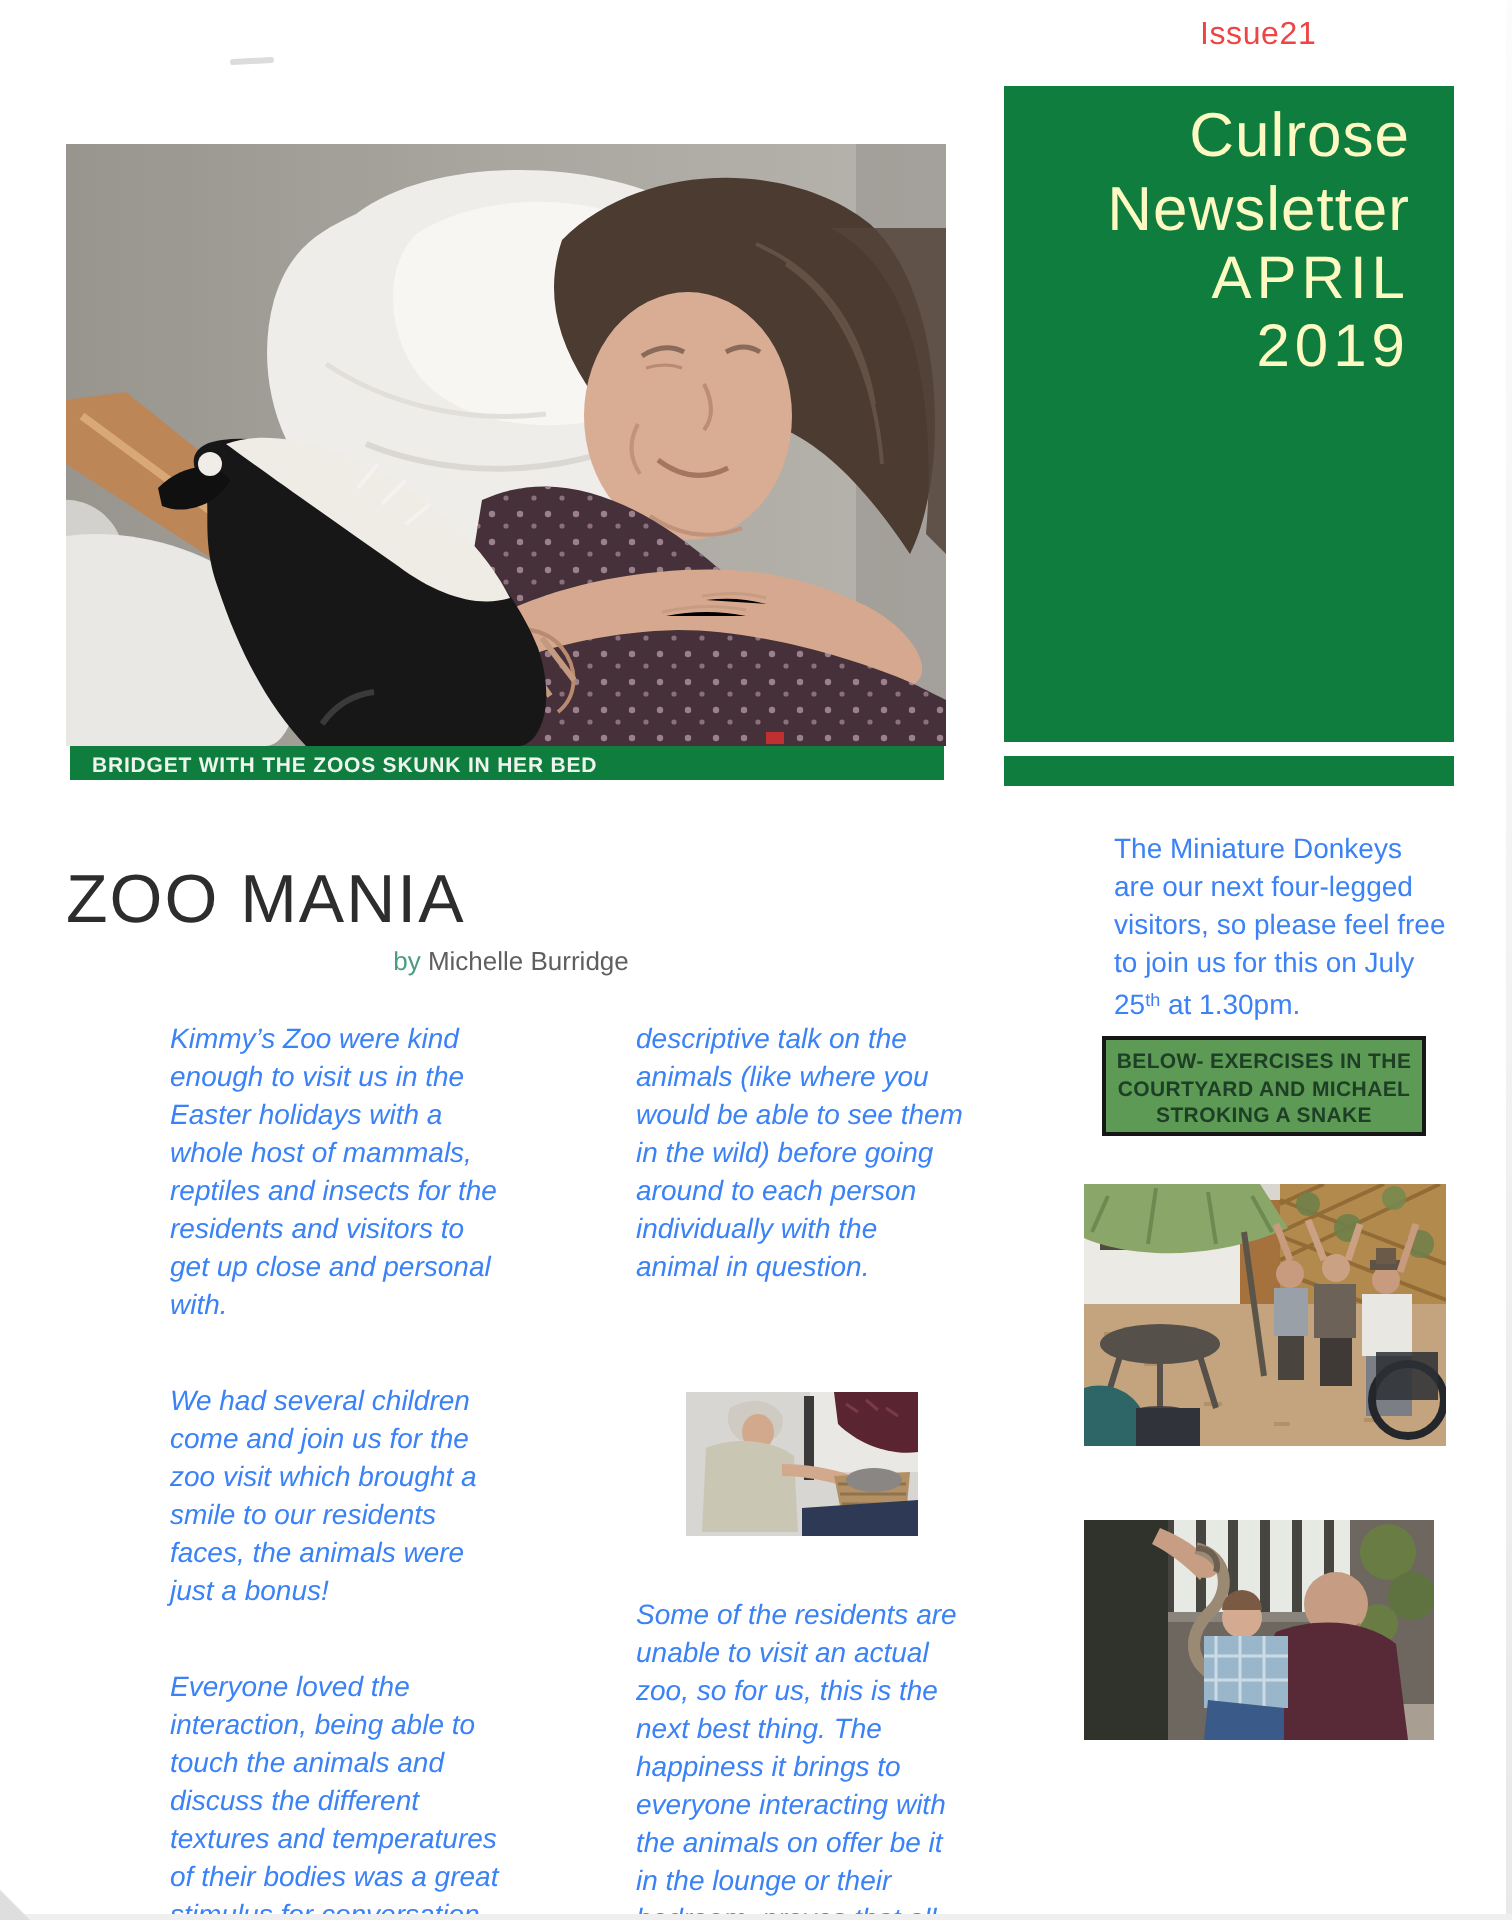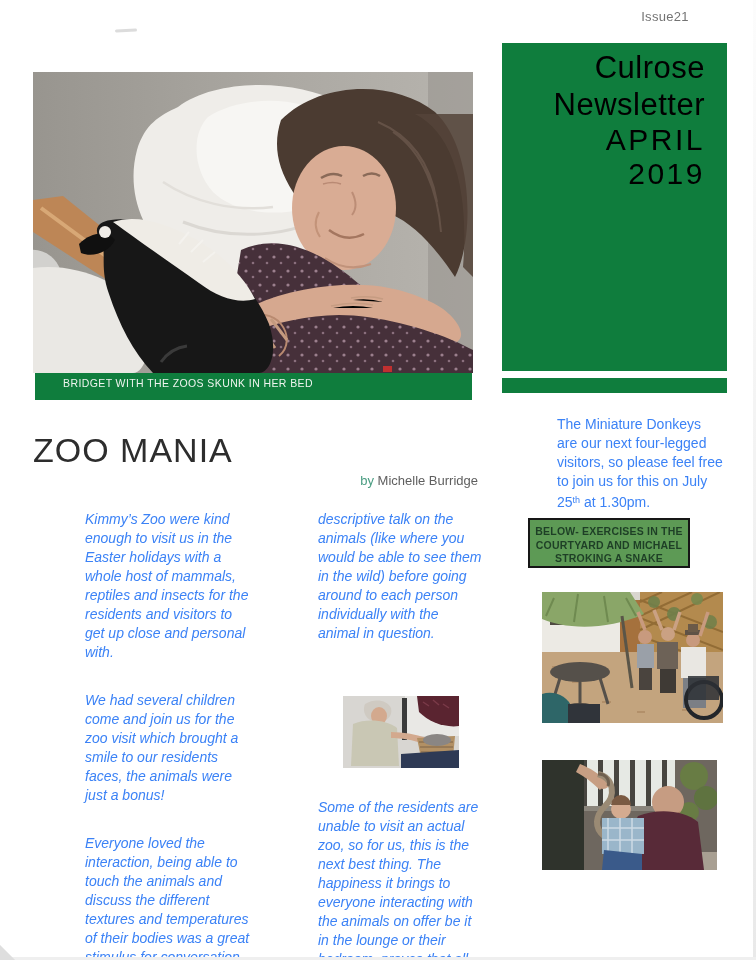--- a/index.html
+++ b/index.html
@@ -1,57 +1,57 @@
 <!DOCTYPE html>
 <html style="--masthead_green: #0f7d3d; --callout_green: #5d9a55; --byline_accent: #4a9d82;"><head>
 <meta charset="utf-8">
 <style>
   html,body{margin:0;padding:0;background:#ffffff;}
   .page{
     position:relative;width:756px;height:960px;background:#ffffff;overflow:hidden;
     font-family:"Liberation Sans", sans-serif;color:#3d3d3d;
   }
   
-  .issue{position:absolute;top:9px;left:600px;width:130px;text-align:center;
-    font-size:13px;color:#737373;letter-spacing:.3px;}
+  .issue{position:absolute;top:9px;left:600px;width:130px;text-align:left;
+    font-size:16px;color:#ef4444;letter-spacing:.3px;}
   .corner-dash{position:absolute;left:115px;top:29px;width:22px;height:3px;background:#dcdcdc;
     border-radius:2px;transform:rotate(-3deg);}
   .edge-right{position:absolute;right:0;top:0;bottom:0;width:3px;
     background:linear-gradient(to bottom,#fcfcfc,#e9e9e9);}
   .edge-bottom{position:absolute;left:0;right:0;bottom:0;height:3px;background:#efefef;}
   .curl{position:absolute;left:0;bottom:0;width:26px;height:26px;
     background:linear-gradient(45deg,#dedede 0 28%,transparent 30%);}
   
   .hero-photo{position:absolute;left:33px;top:72px;width:440px;height:301px;display:block;}
-  .hero-caption{position:absolute;left:35px;top:373px;width:437px;height:27px;
-    background:var(--masthead_green,#0f7d3d);color:#eef4ee;font-size:10.5px;font-weight:400;
-    letter-spacing:.4px;line-height:20px;padding-left:28px;box-sizing:border-box;white-space:nowrap;}
+  .hero-caption{position:absolute;left:35px;top:373px;width:437px;height:17px;
+    background:var(--masthead_green,#0f7d3d);color:#eef4ee;font-size:10.5px;font-weight:700;
+    letter-spacing:.4px;line-height:20px;padding-left:11px;box-sizing:border-box;white-space:nowrap;}
   
   .masthead{position:absolute;left:502px;top:43px;width:225px;height:328px;
-    background:var(--masthead_green,#0f7d3d);color:#000000;text-align:right;
+    background:var(--masthead_green,#0f7d3d);color:#fef9c3;text-align:right;
     padding:6px 22px 0 0;box-sizing:border-box;}
   .masthead-line{font-size:31px;line-height:37px;letter-spacing:.5px;}
   .masthead-month{font-size:30px;line-height:34px;letter-spacing:2.5px;}
   .masthead-year{font-size:30px;line-height:34px;letter-spacing:2.5px;}
   .masthead-bar{position:absolute;left:502px;top:378px;width:225px;height:15px;
     background:var(--masthead_green,#0f7d3d);}
   
   .article-title{position:absolute;left:33px;top:431px;width:445px;text-align:left;
     font-size:34px;letter-spacing:1px;color:#2d2d2d;}
-  .byline{position:absolute;left:33px;top:473px;width:445px;text-align:right;font-size:13px;color:#5f5f5f;}
+  .byline{position:absolute;left:33px;top:473px;width:445px;text-align:center;font-size:13px;color:#5f5f5f;}
   .byline .by{color:var(--byline_accent,#4a9d82);}
   .body-text{font-size:14px;line-height:19px;color:#3b82f6;white-space:pre-line;}
   .body-text p{margin:0 0 10px 0;white-space:pre-line;font-style:italic;}
   .col1{position:absolute;left:85px;top:491px;width:188px;}
   .col2{position:absolute;left:318px;top:491px;width:184px;}
   .inline-photo{display:block;margin:5px 0 11px 25px;width:116px;height:72px;}
   
   .sidebar-text{position:absolute;left:557px;top:415px;width:172px;}
   .sidebar-text sup{font-size:9px;vertical-align:4px;}
-  .callout{position:absolute;left:528px;top:518px;width:162px;height:50px;box-sizing:border-box;
+  .callout{position:absolute;left:551px;top:518px;width:162px;height:50px;box-sizing:border-box;
     background:var(--callout_green,#5d9a55);border:2px solid #161616;color:#1e3f26;
     font-size:10.5px;font-weight:700;letter-spacing:.2px;line-height:13.5px;text-align:center;
     padding-top:5px;white-space:pre-line;}
   .side-photo-1{position:absolute;left:542px;top:592px;width:181px;height:131px;display:block;}
   .side-photo-2{position:absolute;left:542px;top:760px;width:175px;height:110px;display:block;}
 </style>
 </head>
 <body>
 
 <div class="page">

